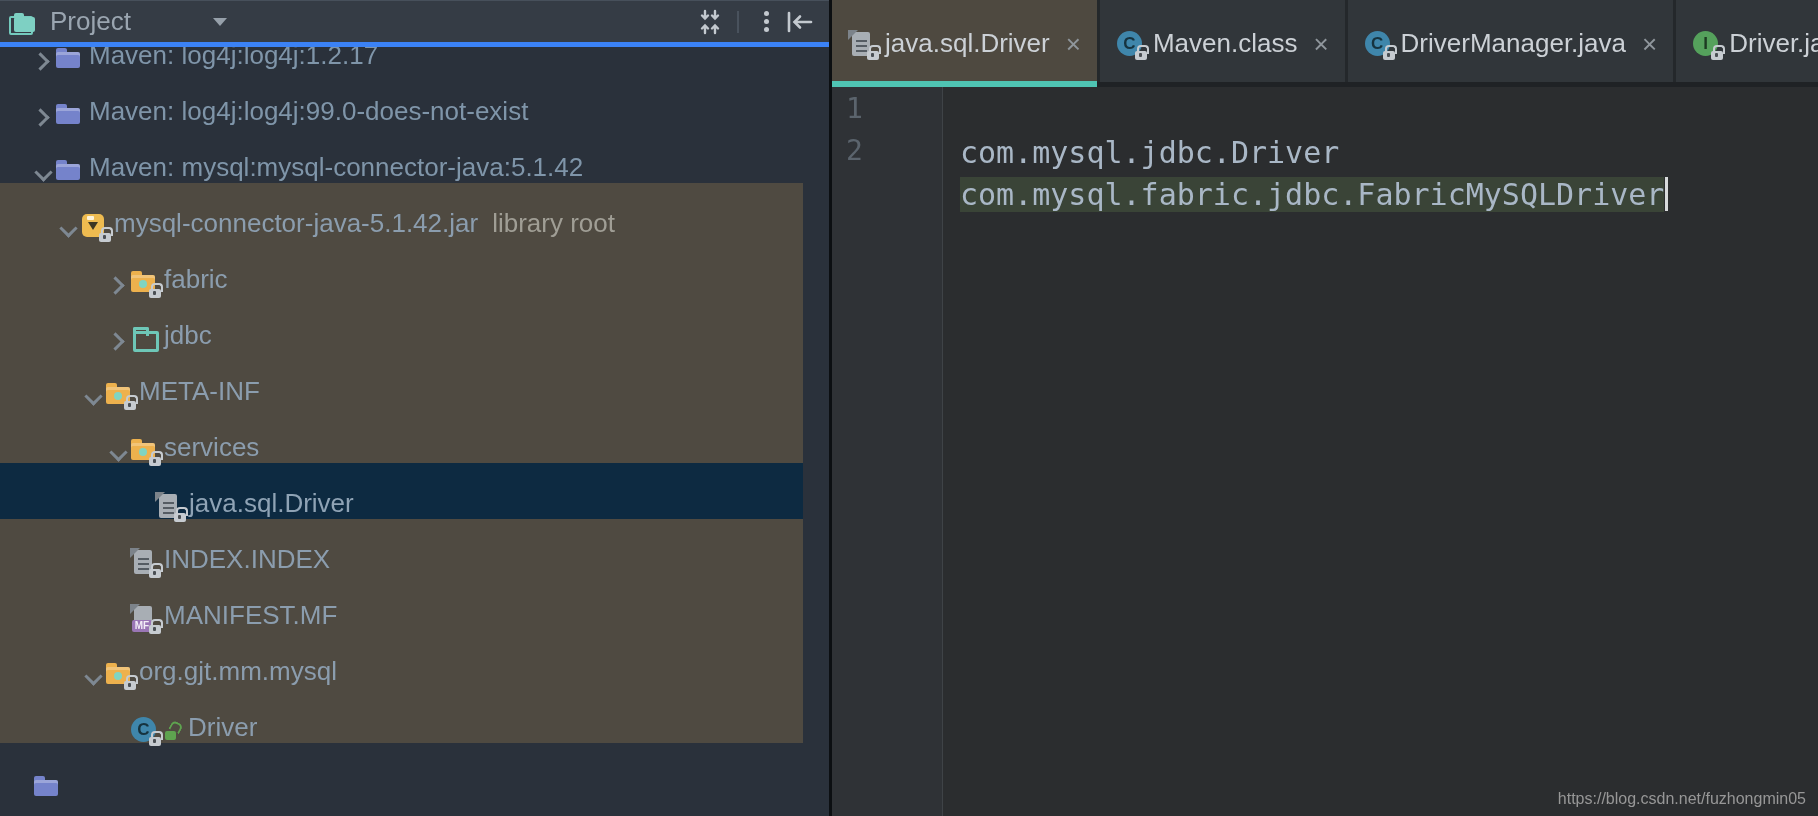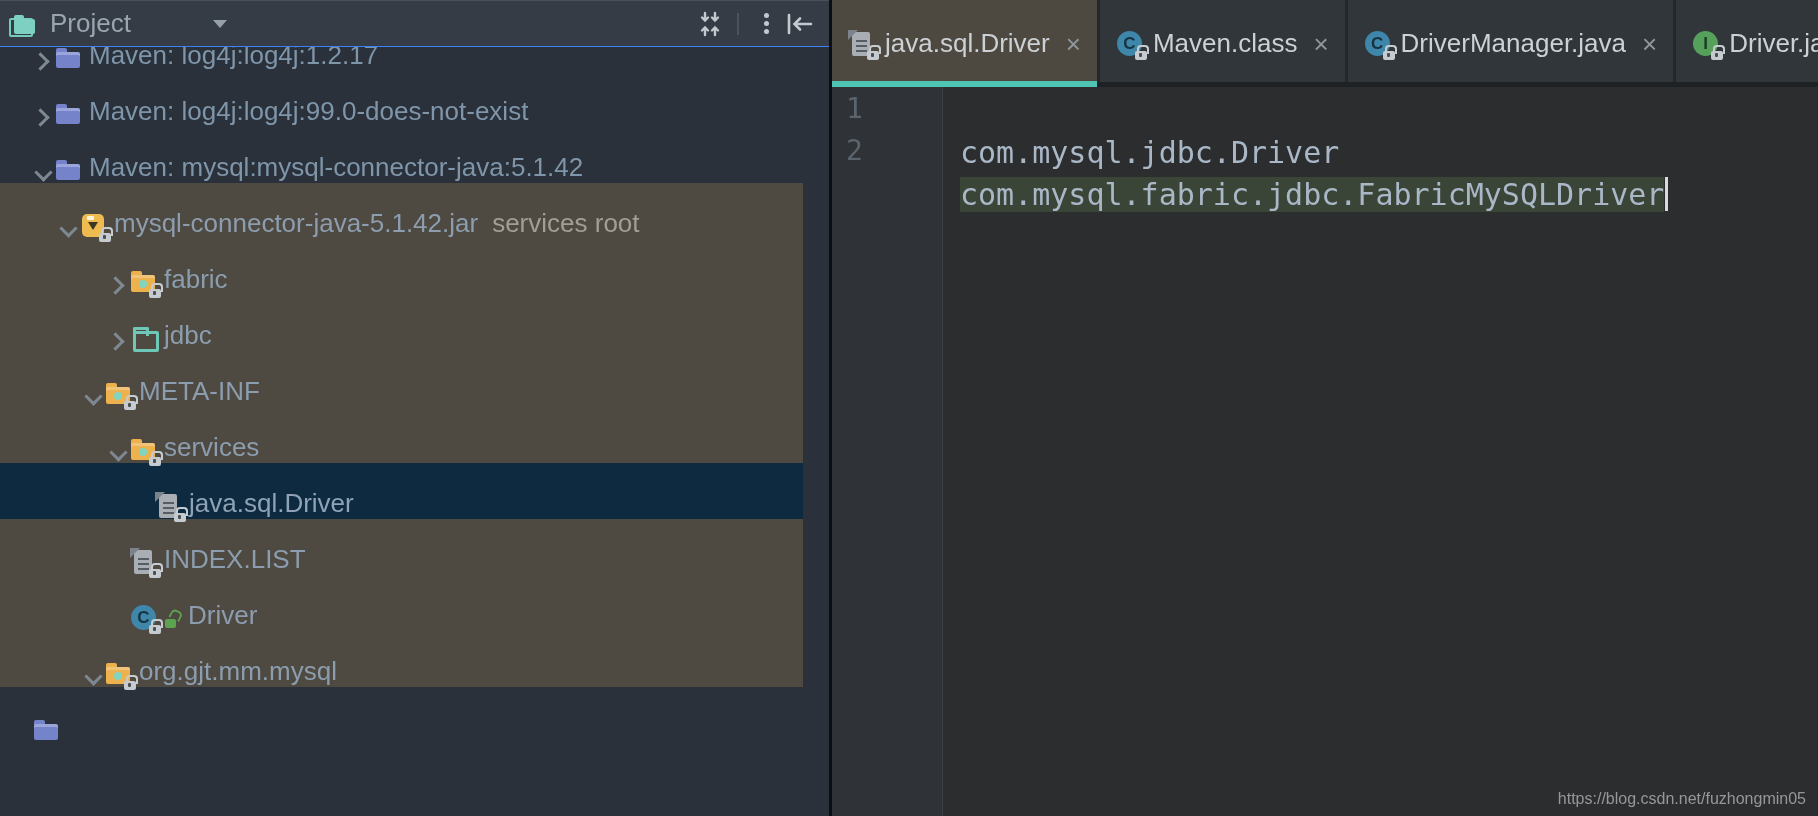--- a/index.html
+++ b/index.html
@@ -2,21 +2,21 @@
 <html><head>
 <meta charset="utf-8">
 <style>
   * { margin:0; padding:0; box-sizing:border-box; }
   html,body { width:1818px; height:816px; overflow:hidden; background:#1b1e22;
               font-family:"Liberation Sans","DejaVu Sans",sans-serif; }
   .app { width:1818px; height:816px; display:flex; position:relative; }
 
   
   .left-panel { width:829px; flex:none; background:#2a313b; display:flex; flex-direction:column; position:relative; }
-  .pv-header { height:47px; flex:none; background:#353c45; border-top:1px solid #47505b; border-bottom:1px solid #3b82f6;
+  .pv-header { height:47px; flex:none; background:#353c45; border-top:1px solid #47505b; border-bottom:5px solid #3b82f6;
                display:flex; align-items:center; padding:0 12px 0 8px; }
   .pv-title { font-size:26px; color:#9aa5b0; margin-left:12px; }
   .dd-caret { width:0; height:0; border-left:7px solid transparent; border-right:7px solid transparent;
               border-top:8px solid #96a0aa; margin-left:82px; }
   .hdr-btn { display:flex; align-items:center; justify-content:center; width:34px; height:34px; }
   .hdr-sep { width:2px; height:22px; background:#49525d; margin:0 10px; }
   .kebab { width:5px; height:5px; border-radius:50%; background:#c3c9cf; box-shadow:0 8px 0 #c3c9cf, 0 16px 0 #c3c9cf; margin-top:-16px; }
   .spacer { margin-left:auto; }
 
   
@@ -175,21 +175,21 @@
             <span class="label">Maven: mysql:mysql-connector-java:5.1.42</span>
           </div>
           <div class="row lib" style="padding-left: 58px;">
             <span class="chev exp"></span>
             <span class="ic jar">
               <span class="jar-slot"></span>
               <span class="jar-arrow"></span>
               <span class="lock"></span>
             </span>
             <span class="label">mysql-connector-java-5.1.42.jar</span>
-            <span class="suffix">services root</span>
+            <span class="suffix">library root</span>
           </div>
           <div class="row lib" style="padding-left: 108px;">
             <span class="chev col"></span>
             <span class="ic folder-pkg">
               <span class="pkg-dot"></span>
               <span class="lock"></span>
             </span>
             <span class="label">fabric</span>
           </div>
           <div class="row lib" style="padding-left: 108px;">
@@ -222,37 +222,46 @@
             </span>
             <span class="label">java.sql.Driver</span>
           </div>
           <div class="row lib" style="padding-left: 108px;">
             <span class="chev"></span>
             <span class="ic file-text">
               <span class="fold"></span>
               <span class="tlines"></span>
               <span class="lock"></span>
             </span>
-            <span class="label">INDEX.LIST</span>
+            <span class="label">INDEX.INDEX</span>
+          </div>
+          <div class="row lib" style="padding-left: 108px;">
+            <span class="chev"></span>
+            <span class="ic file-text">
+              <span class="fold"></span>
+              <span class="mf-badge">MF</span>
+              <span class="lock"></span>
+            </span>
+            <span class="label">MANIFEST.MF</span>
+          </div>
+          <div class="row lib" style="padding-left: 83px;">
+            <span class="chev exp"></span>
+            <span class="ic folder-pkg">
+              <span class="pkg-dot"></span>
+              <span class="lock"></span>
+            </span>
+            <span class="label">org.gjt.mm.mysql</span>
           </div>
           <div class="row lib" style="padding-left: 108px;">
             <span class="chev"></span>
             <span class="ic class-c">
               <span class="lock"></span>
             </span>
             <span class="badge-public"></span>
             <span class="label">Driver</span>
-          </div>
-          <div class="row lib" style="padding-left: 83px;">
-            <span class="chev exp"></span>
-            <span class="ic folder-pkg">
-              <span class="pkg-dot"></span>
-              <span class="lock"></span>
-            </span>
-            <span class="label">org.gjt.mm.mysql</span>
           </div>
           <div class="row" style="padding-left: 33px;">
             <span class="ic folder-maven"></span>
             <span class="label"></span>
           </div>
         </div>
     </div>
   </div>
 
   <div class="splitter"></div>

